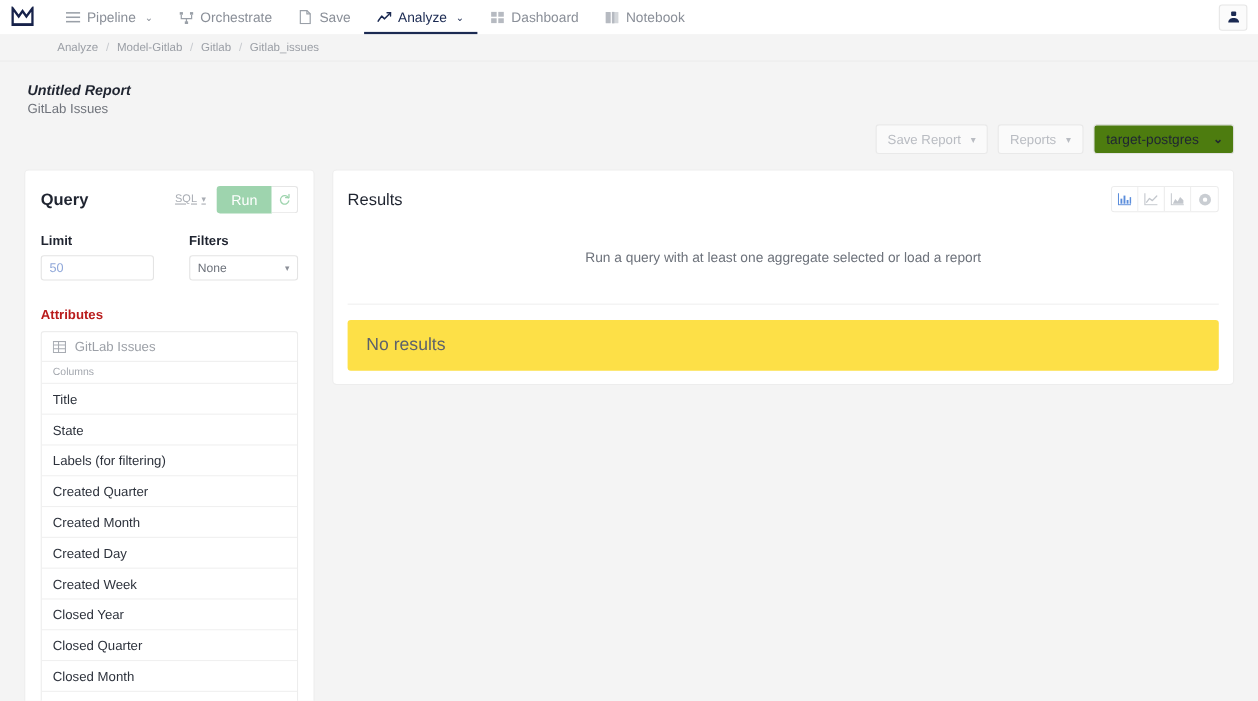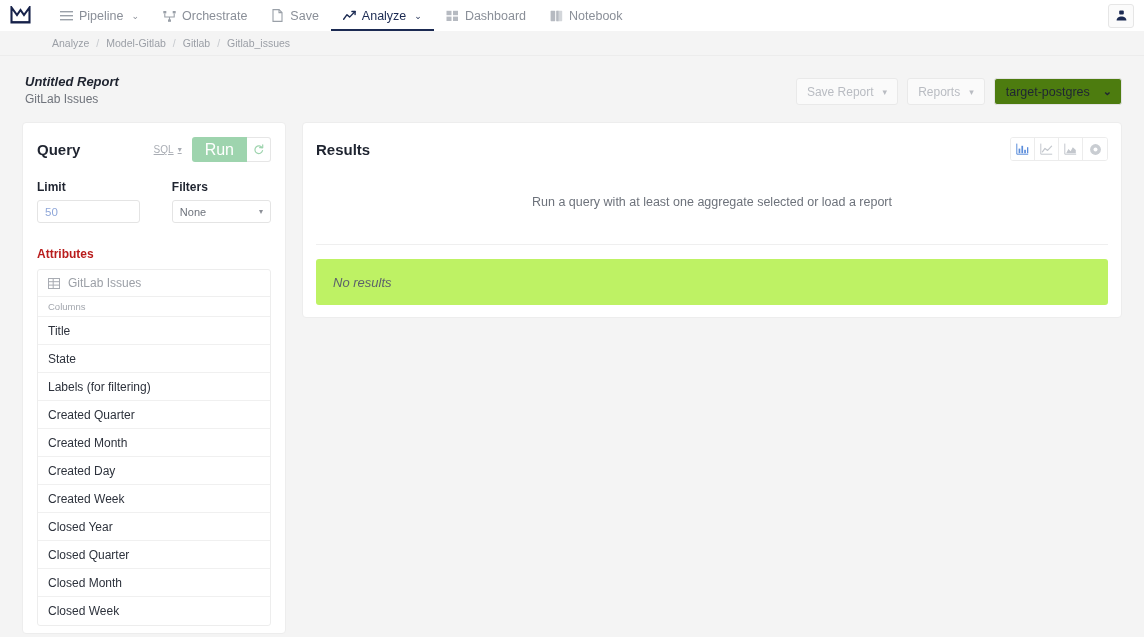--- a/index.html
+++ b/index.html
@@ -64,20 +64,21 @@
   .crumb { font-size: 10.5px; color: #9b9fa6; cursor: pointer; }
   .crumb-sep { font-size: 10.5px; color: #c6c9ce; margin: 0 7px; }
 
   
   .page {
     padding: 14px 22px 0 22px;
   }
   .report-head {
     display: flex; align-items: flex-start;
     padding: 3px 0 14px 3px;
+    flex-direction: column;
   }
   .report-title {
     font-size: 13px; font-style: italic; font-weight: bold; color: #1f2430;
     line-height: 17px;
   }
   .report-sub { font-size: 12px; color: #6f737b; line-height: 17px; margin-top: 1px; }
   .head-actions { margin-left: auto; display: flex; align-items: center; gap: 9px; padding-top: 5px; }
   .btn {
     height: 27px;
     border: 1px solid #e3e3e3;
@@ -112,21 +113,21 @@
   .query-actions { margin-left: auto; display: flex; align-items: center; gap: 10px; }
   .sql-link {
     font-size: 10px; color: #a9adb4; text-decoration: underline; cursor: pointer;
     display: flex; align-items: center; gap: 4px;
   }
   .sql-link .caret { font-size: 8px; text-decoration: none; }
   .run-group { display: flex; align-items: stretch; }
   .run-btn {
     background: #9ed4ae;
     color: #ffffff;
-    font-size: 16px;
+    font-size: 13px;
     border: none;
     border-radius: 3px 0 0 3px;
     padding: 0 13px;
     height: 25px;
     cursor: pointer;
     font-family: "Liberation Sans", sans-serif;
   }
   .refresh-btn {
     width: 24px; height: 25px;
     border: 1px solid #e6e6e6;
@@ -204,47 +205,46 @@
 
   .results-panel {
     flex: 1;
     background: #fff;
     border: 1px solid #ededed;
     border-radius: 4px;
     padding: 14px 13px 13px 13px;
     height: 196px;
   }
   .results-head { display: flex; align-items: center; }
-  .results-title { font-size: 15px; font-weight: bold; color: #1f2430; }
+  .results-title { font-size: 15px; font-weight: normal; color: #1f2430; }
   .chart-toggle { margin-left: auto; display: flex; border: 1px solid #ececec; border-radius: 3px; overflow: hidden; }
   .chart-btn {
     width: 24px; height: 22px;
     display: flex; align-items: center; justify-content: center;
     background: #fff;
     border-right: 1px solid #ececec;
     cursor: pointer;
   }
   .chart-btn:last-child { border-right: none; }
 
   .results-msg {
     text-align: center;
     font-size: 12.5px;
     color: #6d727b;
     padding: 34px 0 35px 0;
     border-bottom: 1px solid #efefef;
   }
   .no-results {
     margin-top: 14px;
-    background: #bef264;
+    background: #fde047;
     border-radius: 3px;
     height: 46px;
     display: flex; align-items: center;
     padding-left: 17px;
-    font-size: 13px;
-    font-style: italic;
+    font-size: 16px;
     color: #5d626b;
   }
 </style>
 </head>
 <body>
 
 <div class="navbar">
   <div class="logo-box">
     <svg width="21" height="19" viewBox="0 0 21 19">
       <path d="M1.5 1.5 L1.5 16.5 L19.5 16.5 L19.5 1.5 L14 9 L10.5 4 L7 9 Z" fill="none" stroke="#17224a" stroke-width="2.1" stroke-linejoin="miter"></path>

